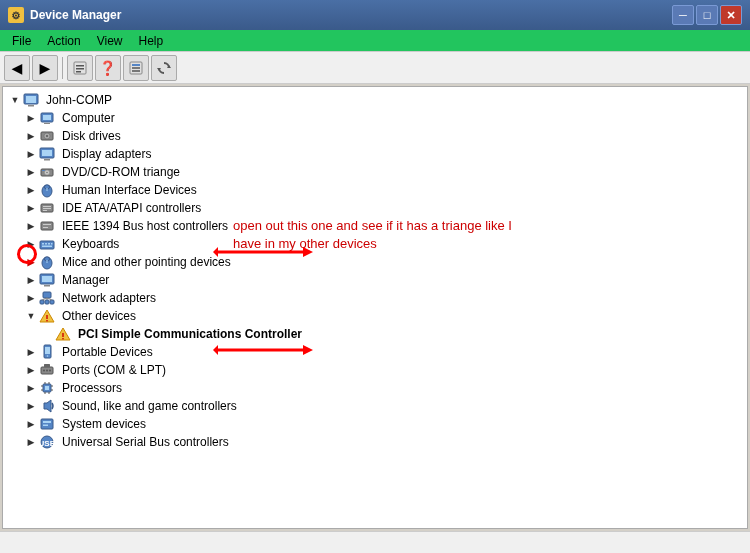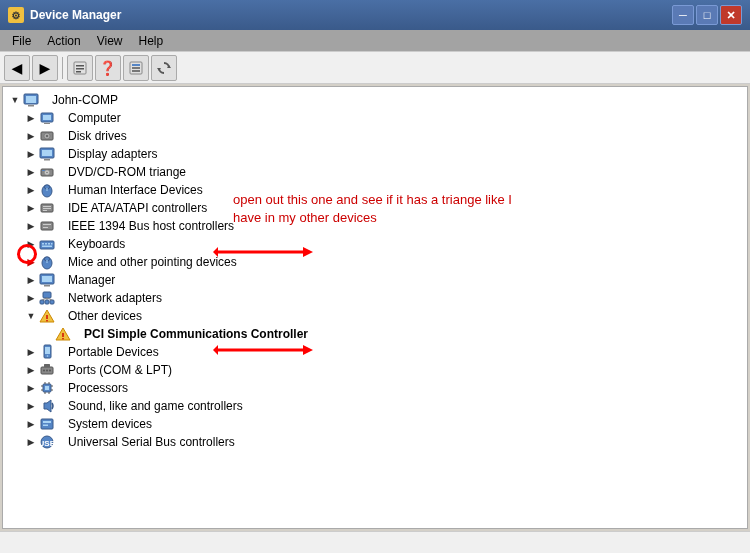--- a/index.html
+++ b/index.html
@@ -50,21 +50,21 @@
       display: flex;
       align-items: center;
       justify-content: center;
       cursor: pointer;
       border-radius: 2px;
     }
     .title-btn.close { background: #c0392b; }
 
     
     .menu-bar {
-      background: #a3a3a3;
+      background: #22c55e;
       height: 22px;
       display: flex;
       align-items: center;
       padding: 0 4px;
       border-bottom: 1px solid #ccc;
     }
     .menu-item {
       padding: 2px 8px;
       cursor: pointer;
       border-radius: 2px;
@@ -137,21 +137,21 @@
       align-items: center;
       justify-content: center;
       font-size: 9px;
       color: #333;
       flex-shrink: 0;
     }
 
     .tree-icon {
       width: 16px;
       height: 16px;
-      margin-right: 13px;
+      margin-right: 7px;
       display: flex;
       align-items: center;
       justify-content: flex-start;
       font-size: 12px;
       flex-shrink: 0;
     }
 
     .tree-label {
       font-size: 12px;
     }
@@ -510,21 +510,21 @@
             <text x="8" y="12" text-anchor="middle" fill="white" font-size="8" font-weight="bold">USB</text>
           </svg>
         </div>
         <span class="tree-label">Universal Serial Bus controllers</span>
       </div>
 
       <div class="annotation-layer">
 
         <div class="circle-annotation" style="left:14px; top:157px; width:20px; height:20px;"></div>
 
-        <div class="annotation-text" style="left:230px; top:104px; max-width:310px;">open out this one and see if it has a triange like I have in my other devices</div>
+        <div class="annotation-text" style="left:230px; top:130px; max-width:310px;">open out this one and see if it has a triange like I have in my other devices</div>
 
         <svg style="position:absolute; top:155px; left:210px; width:100px; height:20px;">
           <line x1="5" y1="10" x2="90" y2="10" stroke="red" stroke-width="3"></line>
           <polygon points="5,5 5,15 0,10" fill="red"></polygon>
           <polygon points="90,5 90,15 100,10" fill="red"></polygon>
         </svg>
 
         <svg style="position:absolute; top:253px; left:210px; width:100px; height:20px;">
           <line x1="5" y1="10" x2="90" y2="10" stroke="red" stroke-width="3"></line>
           <polygon points="5,5 5,15 0,10" fill="red"></polygon>

